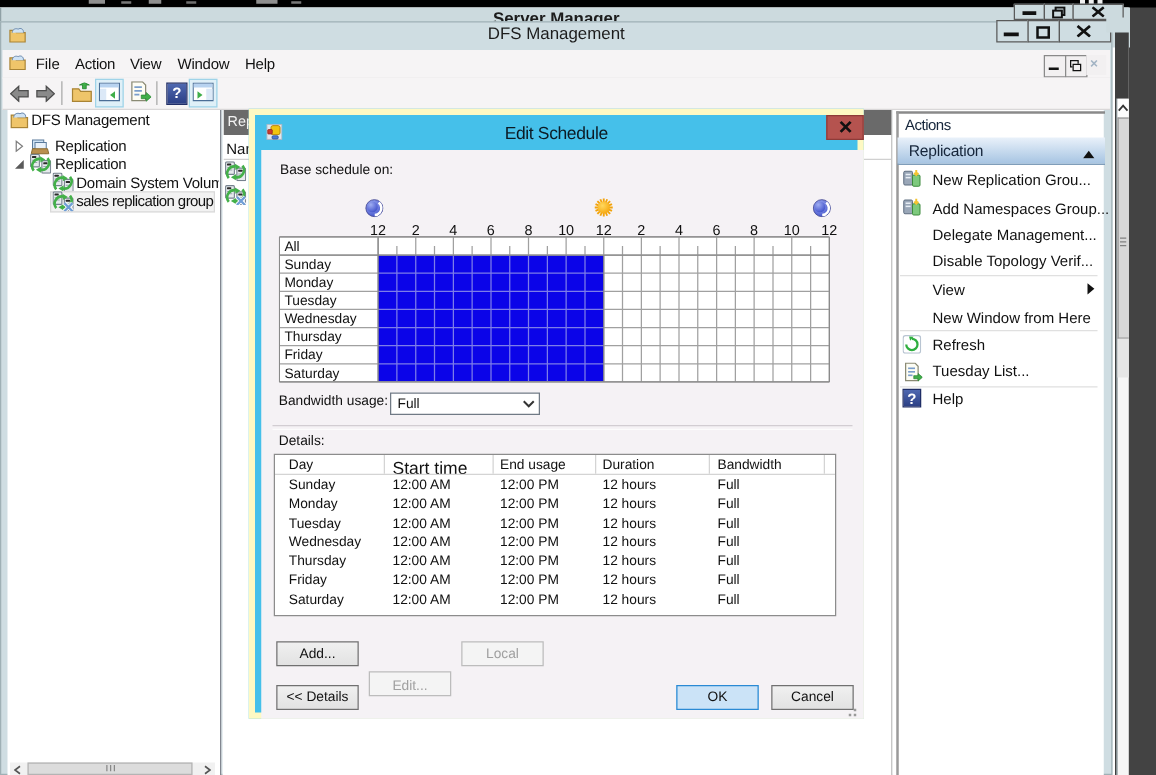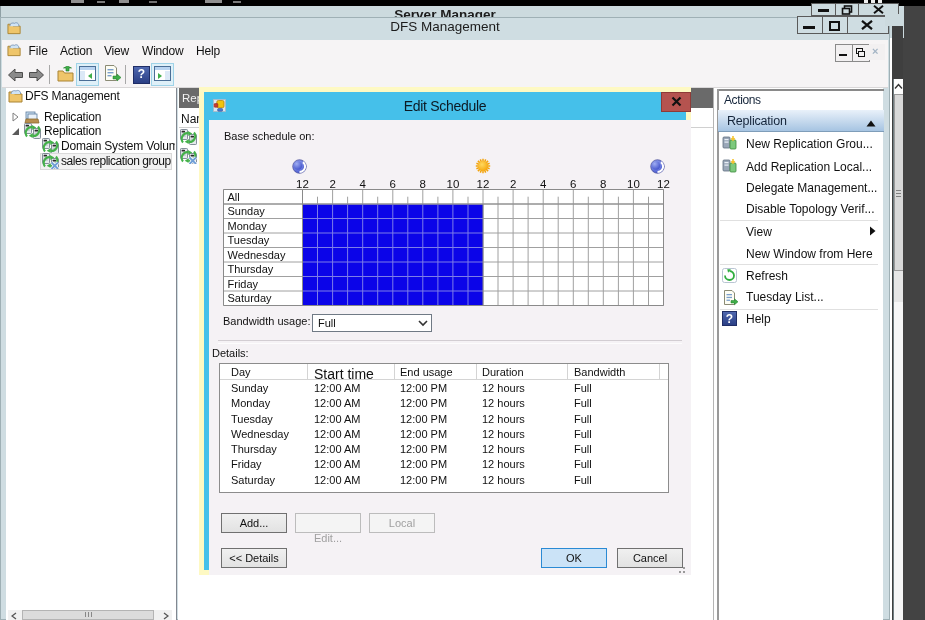--- a/index.html
+++ b/index.html
@@ -207,21 +207,21 @@
   <path d="M11 1 L11 5 M9.3 3.3 L11 5 L12.7 3.3" stroke="#f4c430" stroke-width="1.6" fill="none"></path>
 </svg>
 <div class="abs txt" style="left:746px;top:137px;font-size:12px;color:#111;">New Replication Grou...</div>
 <svg class="abs" style="left:722px;top:158px;" width="16" height="16" viewBox="0 0 16 16">
   <rect x="1" y="2" width="7" height="11" rx="1" fill="#9aa7b8" stroke="#5f6e80" stroke-width=".8"></rect>
   <rect x="2.5" y="4" width="4" height="1.2" fill="#e8eef5"></rect>
     <rect x="2.5" y="6.5" width="4" height="1.2" fill="#e8eef5"></rect>
   <rect x="8" y="5" width="6" height="9" rx="1" fill="#7dc97d" stroke="#3c8a3c" stroke-width=".8"></rect>
   <path d="M11 1 L11 5 M9.3 3.3 L11 5 L12.7 3.3" stroke="#f4c430" stroke-width="1.6" fill="none"></path>
 </svg>
-<div class="abs txt" style="left:746px;top:160px;font-size:12px;color:#111;">Add Replication Local...</div>
+<div class="abs txt" style="left:746px;top:160px;font-size:12px;color:#111;">Add Namespaces Group...</div>
 <div class="abs txt" style="left:746px;top:181px;font-size:12px;color:#111;">Delegate Management...</div>
 <div class="abs txt" style="left:746px;top:202px;font-size:12px;color:#111;">Disable Topology Verif...</div>
 <div class="abs" style="left:720px;top:220px;width:158px;height:1px;background:#e0e0e0;"></div>
 <div class="abs txt" style="left:746px;top:225px;font-size:12px;color:#111;">View</div>
 <svg class="abs" style="left:869px;top:226px;" width="7" height="10" viewBox="0 0 7 10">
     <path d="M1 0.5 L6.5 5 L1 9.5z" fill="#111"></path>
   </svg>
 <div class="abs txt" style="left:746px;top:247px;font-size:12px;color:#111;">New Window from Here</div>
 <div class="abs" style="left:720px;top:264px;width:158px;height:1px;background:#e0e0e0;"></div>
 <svg class="abs" style="left:722px;top:268px;" width="15" height="15" viewBox="0 0 15 15">
@@ -409,42 +409,42 @@
   <div class="abs txt" style="left:19px;top:223px;font-size:11px;color:#111;">Bandwidth usage:</div>
   <div class="abs" style="left:108px;top:222px;width:120px;height:18px;background:#fff;border:1px solid #707a85;box-sizing:border-box;">
     <span class="abs txt" style="left:5px;top:2px;font-size:11px;color:#111;">Full</span>
     <svg class="abs" style="left:105px;top:5px;" width="10" height="7" viewBox="0 0 10 7">
         <path d="M1 1 L5 5 L9 1" stroke="#333" stroke-width="1.6" fill="none"></path>
       </svg>
   </div>
 
   <div class="abs" style="left:14px;top:248px;width:464px;height:2px;border-top:1px solid #d2cdd2;border-bottom:1px solid #fcfcfc;"></div>
 
-  <div class="abs txt" style="left:8px;top:255px;font-size:11px;color:#111;">Details:</div>
+  <div class="abs txt" style="left:19px;top:255px;font-size:11px;color:#111;">Details:</div>
   <div class="abs" style="left:15px;top:271px;width:450px;height:130px;background:#fff;border:1px solid #8c8c8c;box-sizing:border-box;">
     <div class="abs txt" style="left:11px;top:2px;font-size:11px;color:#111;">Day</div>
     <div class="abs txt" style="left:94px;top:2px;font-size:14px;color:#111;">Start time</div>
     <div class="abs txt" style="left:180px;top:2px;font-size:11px;color:#111;">End usage</div>
     <div class="abs txt" style="left:262px;top:2px;font-size:11px;color:#111;">Duration</div>
     <div class="abs txt" style="left:354px;top:2px;font-size:11px;color:#111;">Bandwidth</div>
     <div class="abs" style="left:0;top:15px;width:448px;height:1px;background:#d4d4d4;"></div>
     <div class="abs" style="left:87px;top:0;width:1px;height:15px;background:#d4d4d4;"></div>
     <div class="abs" style="left:174px;top:0;width:1px;height:15px;background:#d4d4d4;"></div>
     <div class="abs" style="left:256px;top:0;width:1px;height:15px;background:#d4d4d4;"></div>
     <div class="abs" style="left:347px;top:0;width:1px;height:15px;background:#d4d4d4;"></div>
     <div class="abs" style="left:439px;top:0;width:1px;height:15px;background:#d4d4d4;"></div>
     <div class="abs txt" style="left:11px;top:17px;font-size:11px;color:#111;line-height:15.3px;">Sunday<br>Monday<br>Tuesday<br>Wednesday<br>Thursday<br>Friday<br>Saturday</div>
     <div class="abs txt" style="left:94px;top:17px;font-size:11px;color:#111;line-height:15.3px;">12:00 AM<br>12:00 AM<br>12:00 AM<br>12:00 AM<br>12:00 AM<br>12:00 AM<br>12:00 AM</div>
     <div class="abs txt" style="left:180px;top:17px;font-size:11px;color:#111;line-height:15.3px;">12:00 PM<br>12:00 PM<br>12:00 PM<br>12:00 PM<br>12:00 PM<br>12:00 PM<br>12:00 PM</div>
     <div class="abs txt" style="left:262px;top:17px;font-size:11px;color:#111;line-height:15.3px;">12 hours<br>12 hours<br>12 hours<br>12 hours<br>12 hours<br>12 hours<br>12 hours</div>
     <div class="abs txt" style="left:354px;top:17px;font-size:11px;color:#111;line-height:15.3px;">Full<br>Full<br>Full<br>Full<br>Full<br>Full<br>Full</div>
   </div>
 
   <div class="abs" style="left:17px;top:421px;width:66px;height:20px;background:linear-gradient(#f0f0f0,#e2e2e2);border:1px solid #707070;box-sizing:border-box;text-align:center;font-size:11px;color:#111;padding-top:3px;">Add...</div>
-  <div class="abs" style="left:91px;top:421px;width:66px;height:20px;background:#f4f4f4;border:1px solid #bcbcbc;box-sizing:border-box;text-align:center;font-size:11px;color:#a0a0a0;padding-top:18px;">Edit...</div>
+  <div class="abs" style="left:91px;top:445px;width:66px;height:20px;background:#f4f4f4;border:1px solid #bcbcbc;box-sizing:border-box;text-align:center;font-size:11px;color:#a0a0a0;padding-top:5px;">Edit...</div>
   <div class="abs" style="left:165px;top:421px;width:66px;height:20px;background:#f4f4f4;border:1px solid #bcbcbc;box-sizing:border-box;text-align:center;font-size:11px;color:#a0a0a0;padding-top:3px;">Local</div>
 
   <div class="abs" style="left:17px;top:456px;width:66px;height:20px;background:linear-gradient(#f0f0f0,#e2e2e2);border:1px solid #707070;box-sizing:border-box;text-align:center;font-size:11px;color:#111;padding-top:3px;">&lt;&lt; Details</div>
   <div class="abs" style="left:337px;top:456px;width:66px;height:20px;background:#cbe3f7;border:1px solid #2a8ad4;box-sizing:border-box;text-align:center;font-size:11px;color:#111;padding-top:3px;">OK</div>
   <div class="abs" style="left:413px;top:456px;width:66px;height:20px;background:linear-gradient(#f0f0f0,#e2e2e2);border:1px solid #707070;box-sizing:border-box;text-align:center;font-size:11px;color:#111;padding-top:3px;">Cancel</div>
 
   <svg class="abs" style="left:472px;top:472px;" width="10" height="10" viewBox="0 0 10 10">
       <g fill="#9a9a9a">
         <rect x="7" y="7" width="2" height="2"></rect>
         <rect x="3" y="7" width="2" height="2"></rect>

